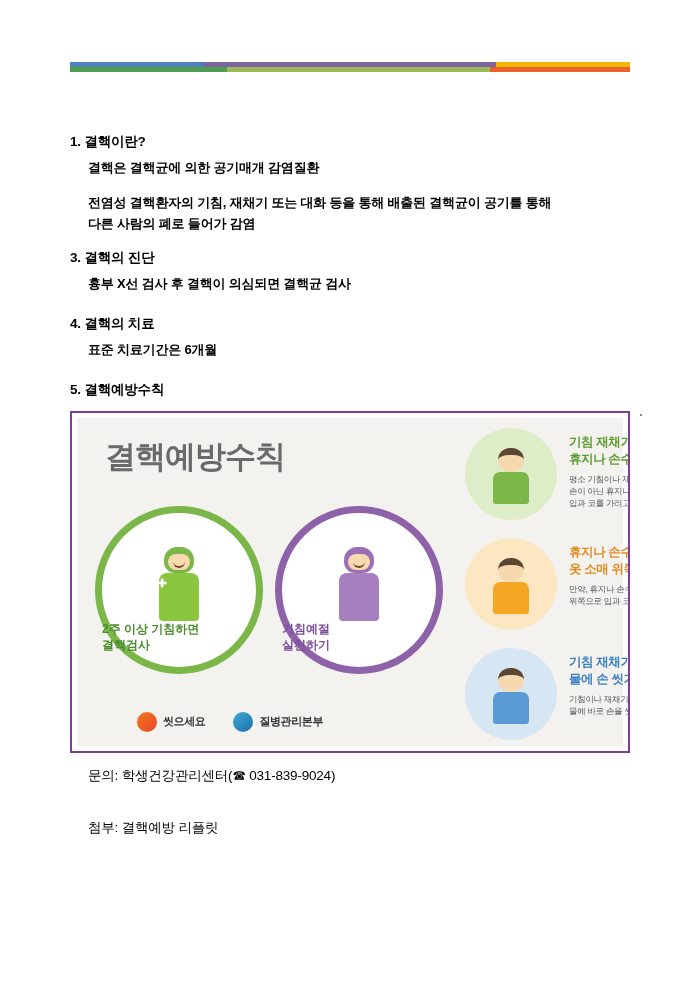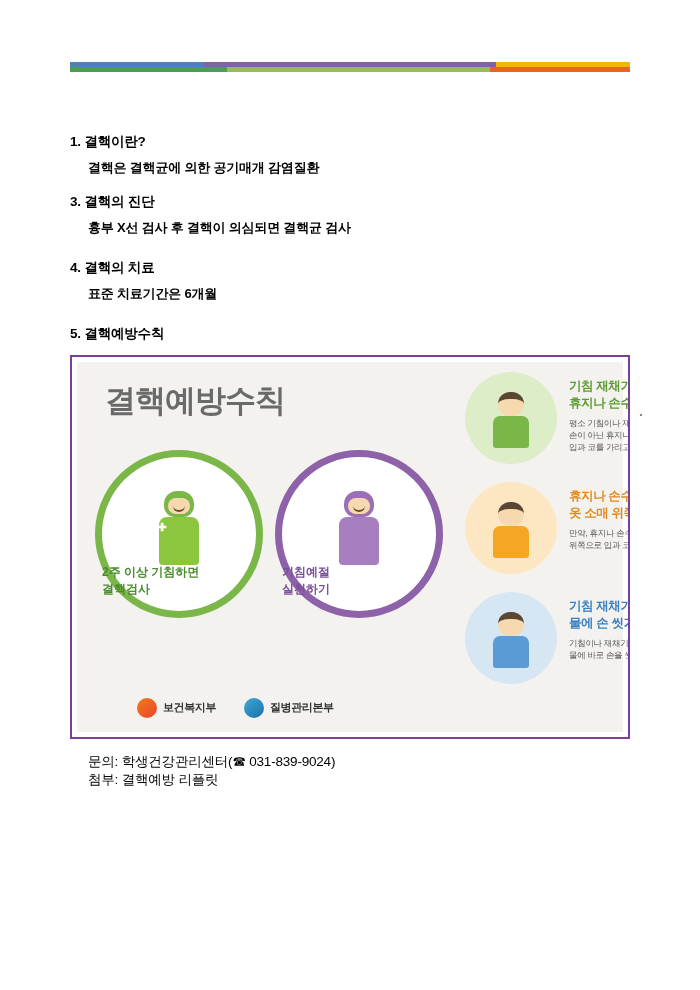--- a/index.html
+++ b/index.html
@@ -79,21 +79,21 @@
   }
   .item.tight { margin-bottom: 10px; }
   .item.gap-lg { margin-bottom: 20px; }
 
   
   .poster {
     position: relative;
     margin-top: 8px;
     border: 2px solid #7b3f98;
     background: #ffffff;
-    height: 384px;
+    height: 342px;
     box-sizing: border-box;
     overflow: hidden;
   }
   .poster-inner {
     position: absolute;
     inset: 5px;
     background: #f3f2ef;
   }
   .poster-title {
     position: absolute;
@@ -313,21 +313,21 @@
   }
 
   
   .footer-line {
     margin-left: 18px;
     font-size: 13.5px;
     font-weight: normal;
     letter-spacing: -0.2px;
   }
   .footer-contact { margin-top: 14px; }
-  .footer-attach { }
+  .footer-attach { margin-top: 34px; }
 
   .stray-dot {
     position: absolute;
     right: 58px;
     top: 352px;
     width: 2px;
     height: 2px;
     background: #888888;
   }
 </style>
@@ -352,20 +352,22 @@
   <div class="stray-dot"></div>
 
   <div class="content">
 
     <div class="item">
       <div class="item-head">1. 결핵이란?</div>
       <div class="item-body">결핵은 결핵균에 의한 공기매개 감염질환</div>
     </div>
 
     <div class="item">
+      <div class="item-body" style="white-space: pre-line;">전염성 결핵환자의 기침, 재채기 또는 대화 등을 통해 배출된 결핵균이 공기를 통해
+다른 사람의 폐로 들어가 감염</div>
     </div>
 
     <div class="item gap-lg">
       <div class="item-head">3. 결핵의 진단</div>
       <div class="item-body">흉부 X선 검사 후 결핵이 의심되면 결핵균 검사</div>
     </div>
 
     <div class="item gap-lg">
       <div class="item-head">4. 결핵의 치료</div>
       <div class="item-body">표준 치료기간은 6개월</div>
@@ -447,21 +449,21 @@
           <div class="panel-head" style="white-space: pre-line;">기침 재채기 후 흐르는
 물에 손 씻기</div>
           <div class="panel-desc" style="white-space: pre-line;">기침이나 재채기 후 흐르는
 물에 바로 손을 씻으세요.</div>
         </div>
       </div>
 
       <div class="logos">
         <div class="logo">
           <span class="logo-mark mohw"></span>
-          <span class="logo-text">보건복지부</span>
+          <span class="logo-text">씻으세요</span>
         </div>
         <div class="logo">
           <span class="logo-mark kcdc"></span>
           <span class="logo-text">질병관리본부</span>
         </div>
       </div>
 
     </div>
   </div>
 

